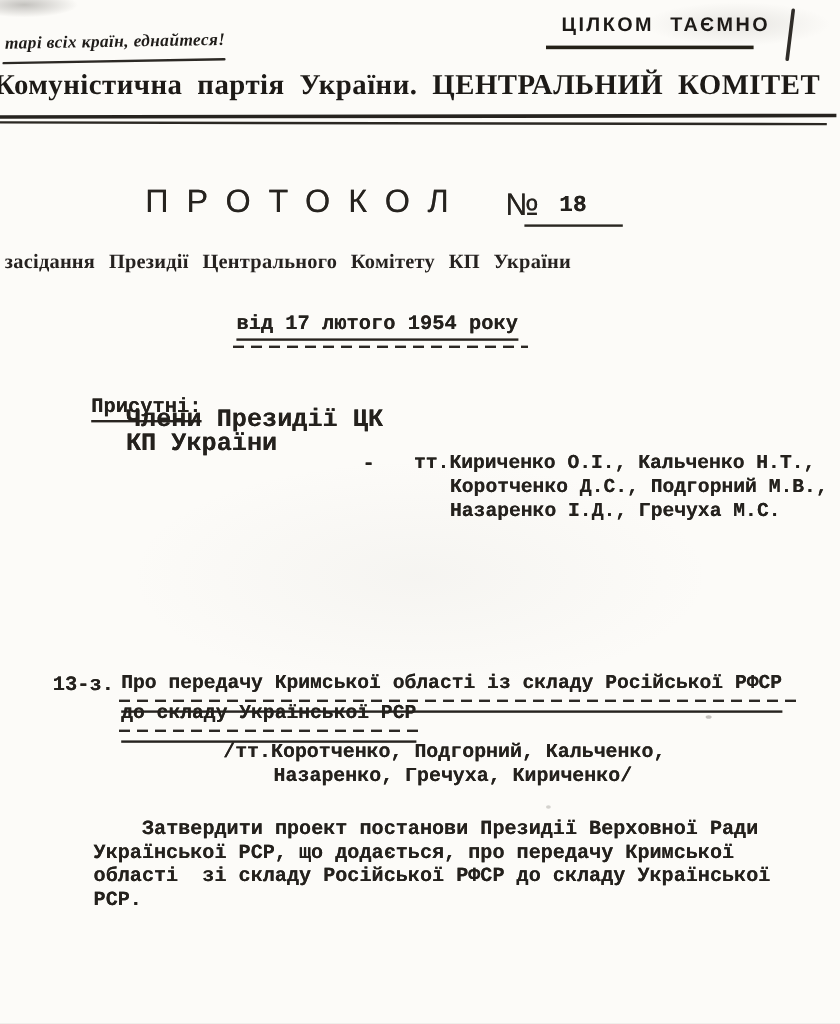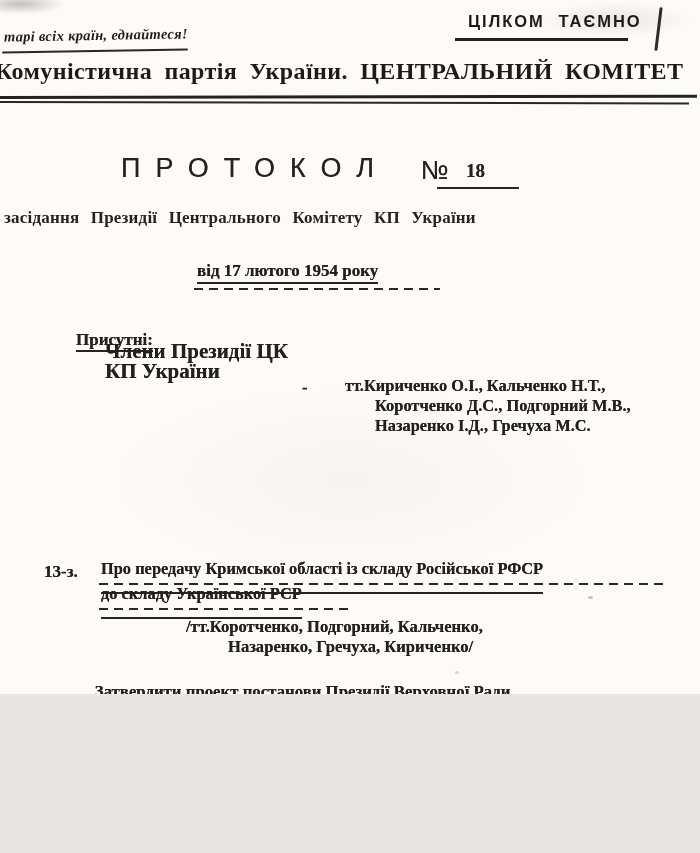--- a/index.html
+++ b/index.html
@@ -1,28 +1,28 @@
 <!DOCTYPE html>
 <html><head>
 <meta charset="utf-8">
 <style>
   html,body{margin:0;padding:0;background:#e8e6e2;}
   #page{
-    position:relative;width:700px;height:694px;overflow:hidden;
+    position:relative;width:700px;height:853px;overflow:hidden;
     background:
       radial-gradient(ellipse 110px 26px at 615px 20px, rgba(150,147,140,.20), transparent 70%),
       radial-gradient(ellipse 60px 14px at 20px 4px, rgba(90,87,82,.35), transparent 75%),
       radial-gradient(ellipse 300px 120px at 350px 480px, rgba(190,188,182,.10), transparent 80%),
       #fcfbf8;
     font-family:"Liberation Serif", serif;
     color:#221f1c;
   }
   .abs{position:absolute;}
   .mono{
-    font-family:Liberation Serif, serif;
+    font-family:Liberation Mono, monospace;
     font-weight:bold;
     color:#24211d;
     text-shadow:0 0 .45px rgba(32,28,24,.85);
     white-space:pre-wrap;
   }
   .serifb{font-family:"Liberation Serif", serif;font-weight:bold;color:#1f1c19;}
   
   .slogan{
     left:4px;top:27px;font-style:italic;font-weight:bold;font-size:14.5px;
     letter-spacing:.3px;transform:rotate(-1deg);white-space:nowrap;

